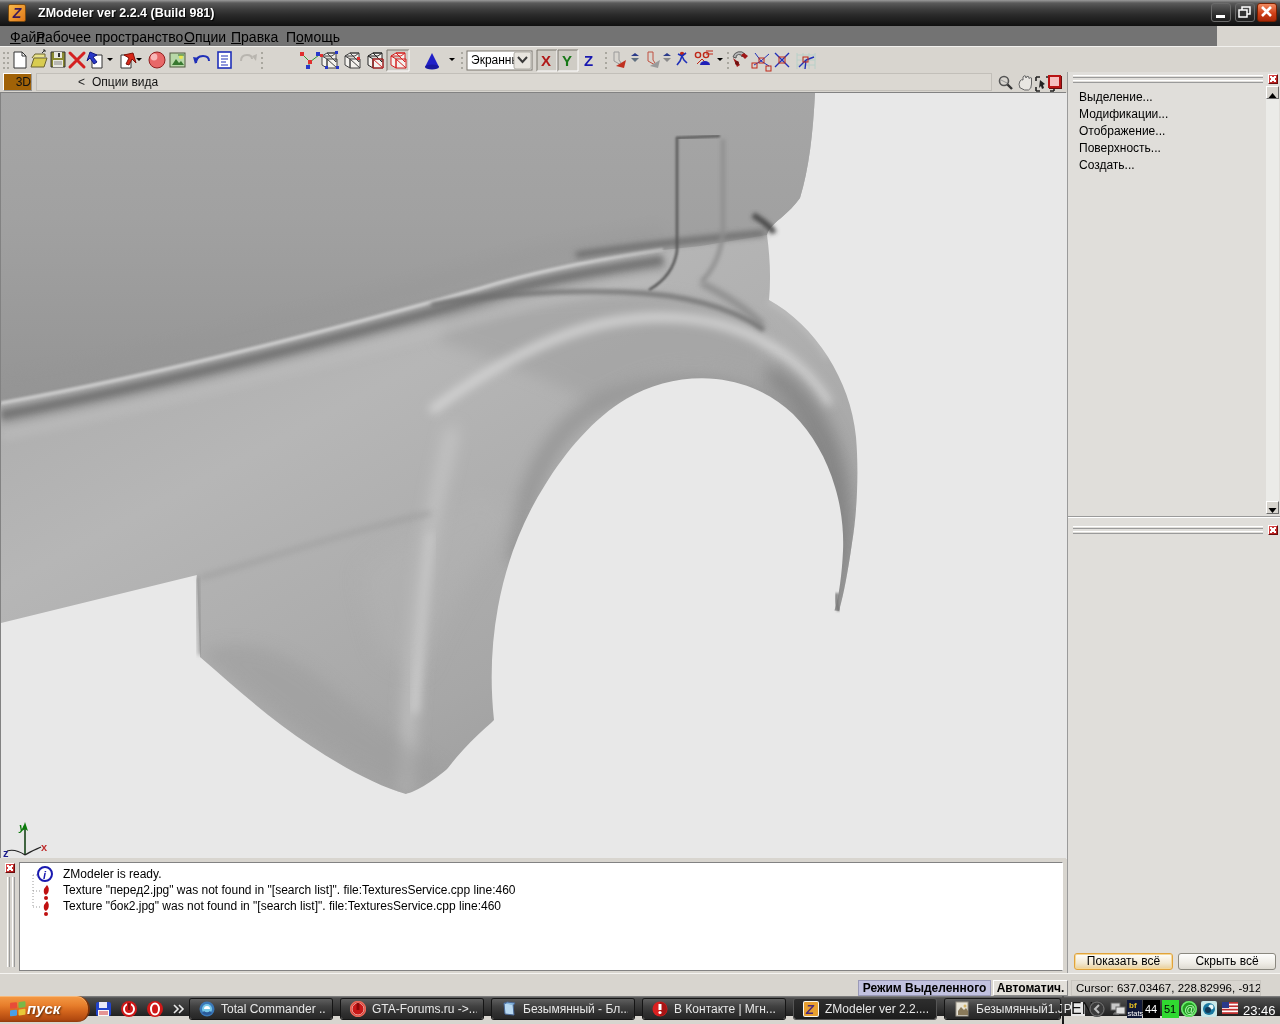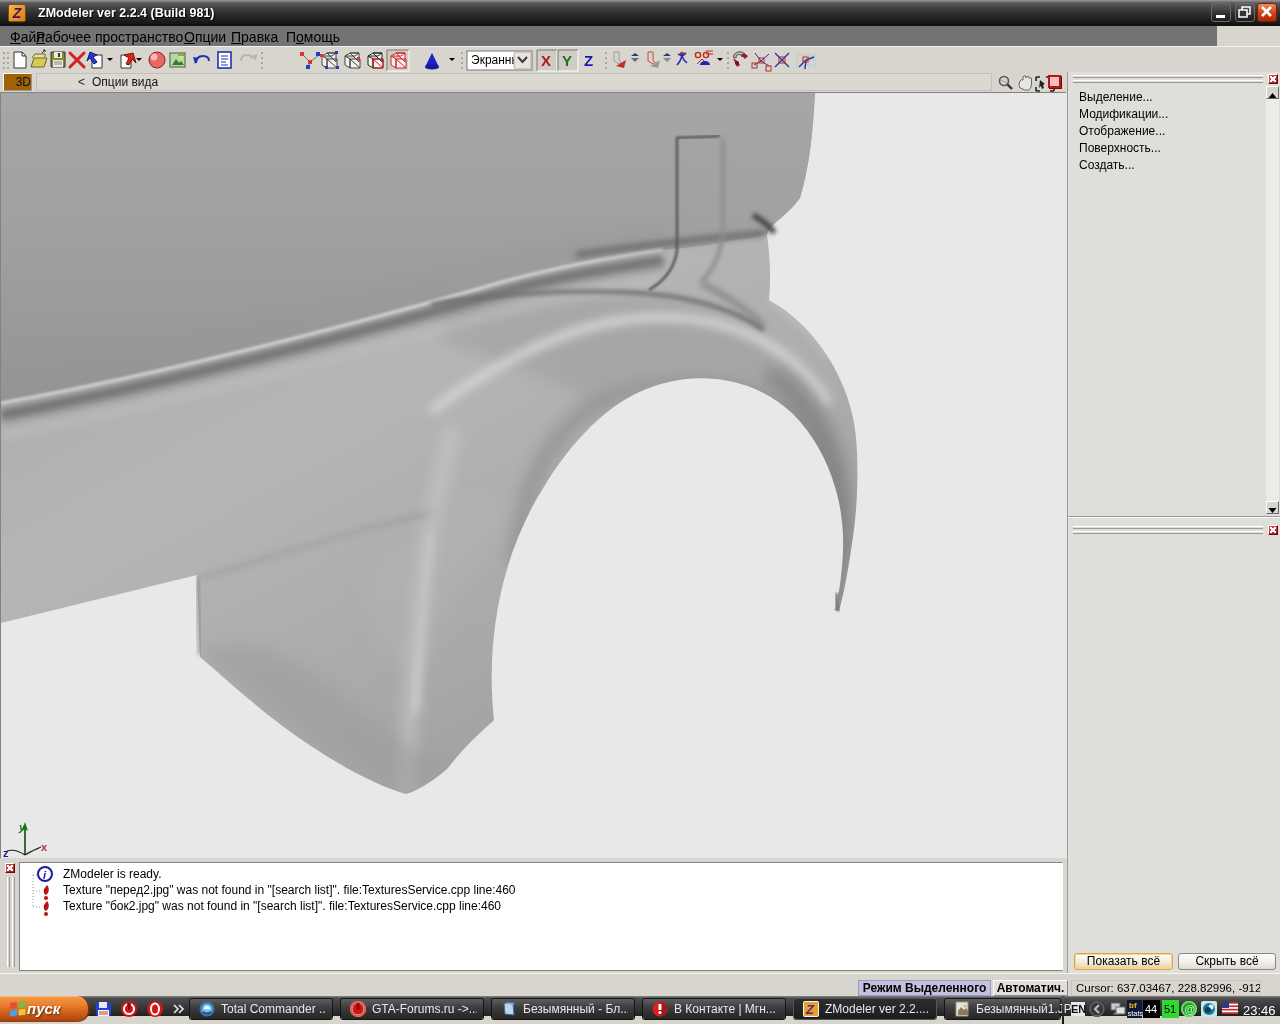--- a/index.html
+++ b/index.html
@@ -511,21 +511,21 @@
     </div>
  <div class="tb" style="left:945px;width:115px">
   <svg class="ic" viewBox="0 0 16 16">
         <rect x="2" y="1" width="12" height="14" fill="#e8e4d8" stroke="#9a9488"></rect>
         <path d="M4 10 l3 -4 l3 3 l2 -2 l2 3 v4 h-10 z" fill="#8a7a5a"></path>
         <circle cx="11" cy="5" r="1.5" fill="#d8b868"></circle>
       </svg>
   <span class="tx">Безымянный1.JP...</span>
     </div>
  <div class="abs" style="left:1062px;top:0;width:2px;height:28px;background:linear-gradient(to bottom,#555,#111)"></div>
- <div class="abs" style="left:1071px;top:6px;width:14px;height:14px;background:#e8e8e8;color:#111;font-size:11px;font-weight:bold;text-align:center;line-height:14px">EN</div>
+ <div class="abs" style="left:1071px;top:6px;width:14px;height:14px;background:#e8e8e8;color:#111;font-size:16px;font-weight:normal;text-align:center;line-height:14px">EN</div>
  <svg class="abs" style="left:1089px;top:4px" width="150" height="18">
   <circle cx="8" cy="9" r="8" fill="#3a3a3a"></circle>
       <circle cx="8" cy="9" r="7" fill="none" stroke="#777"></circle>
       <path d="M10 5 l-4 4 l4 4" stroke="#bbb" stroke-width="2" fill="none"></path>
   <g>
         <rect x="22" y="3" width="9" height="7" fill="#c8c8c8" stroke="#666"></rect>
         <rect x="27" y="7" width="9" height="7" fill="#e0e0e0" stroke="#666"></rect>
         <path d="M24 14 h6 M26 12 v2" stroke="#888"></path>
       </g>
   <rect x="38" y="0" width="15" height="18" fill="#101838"></rect>

